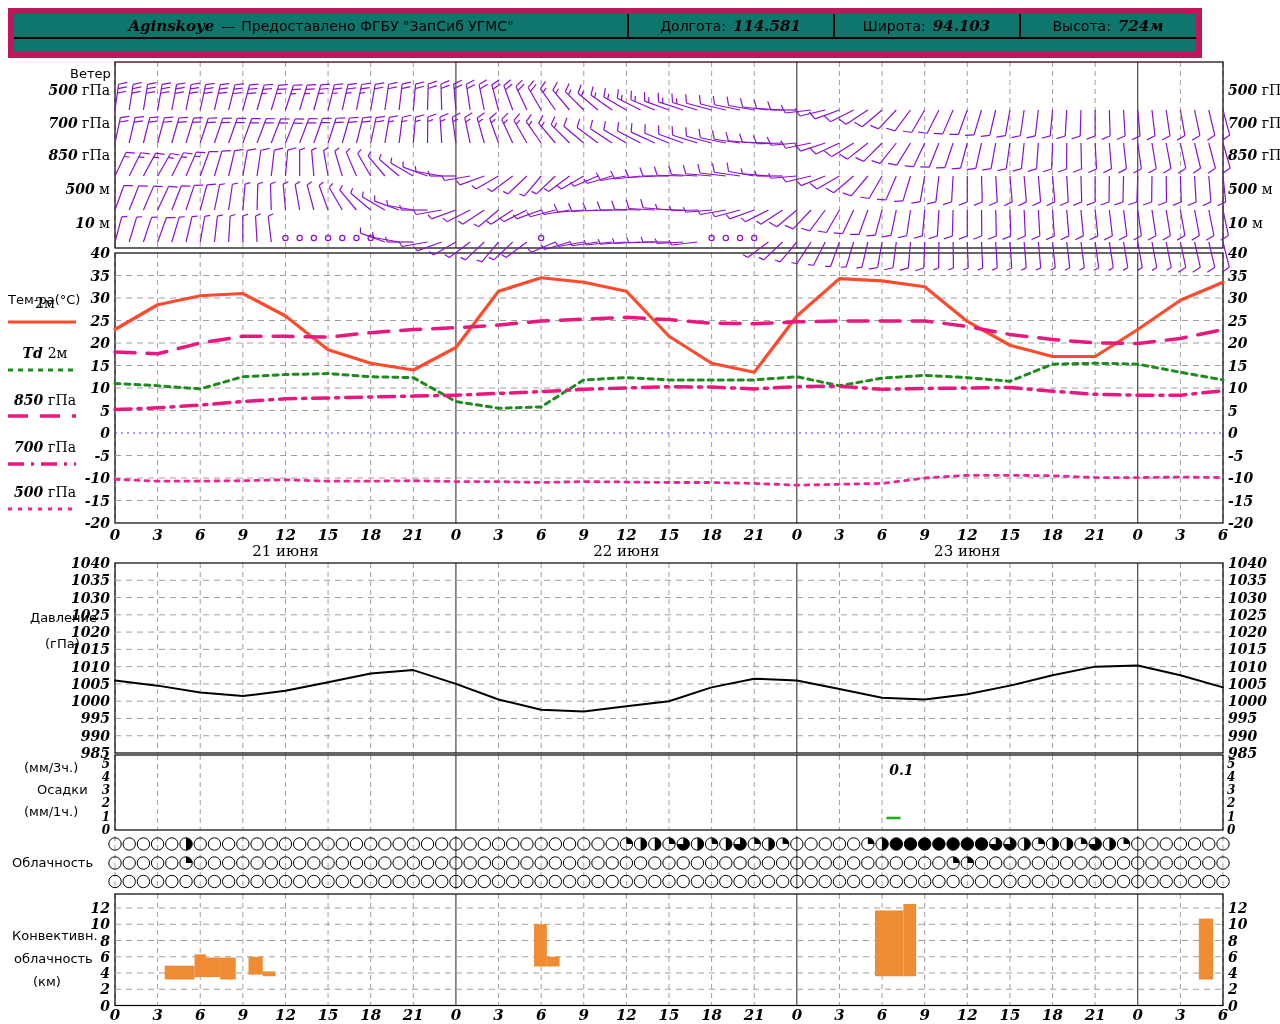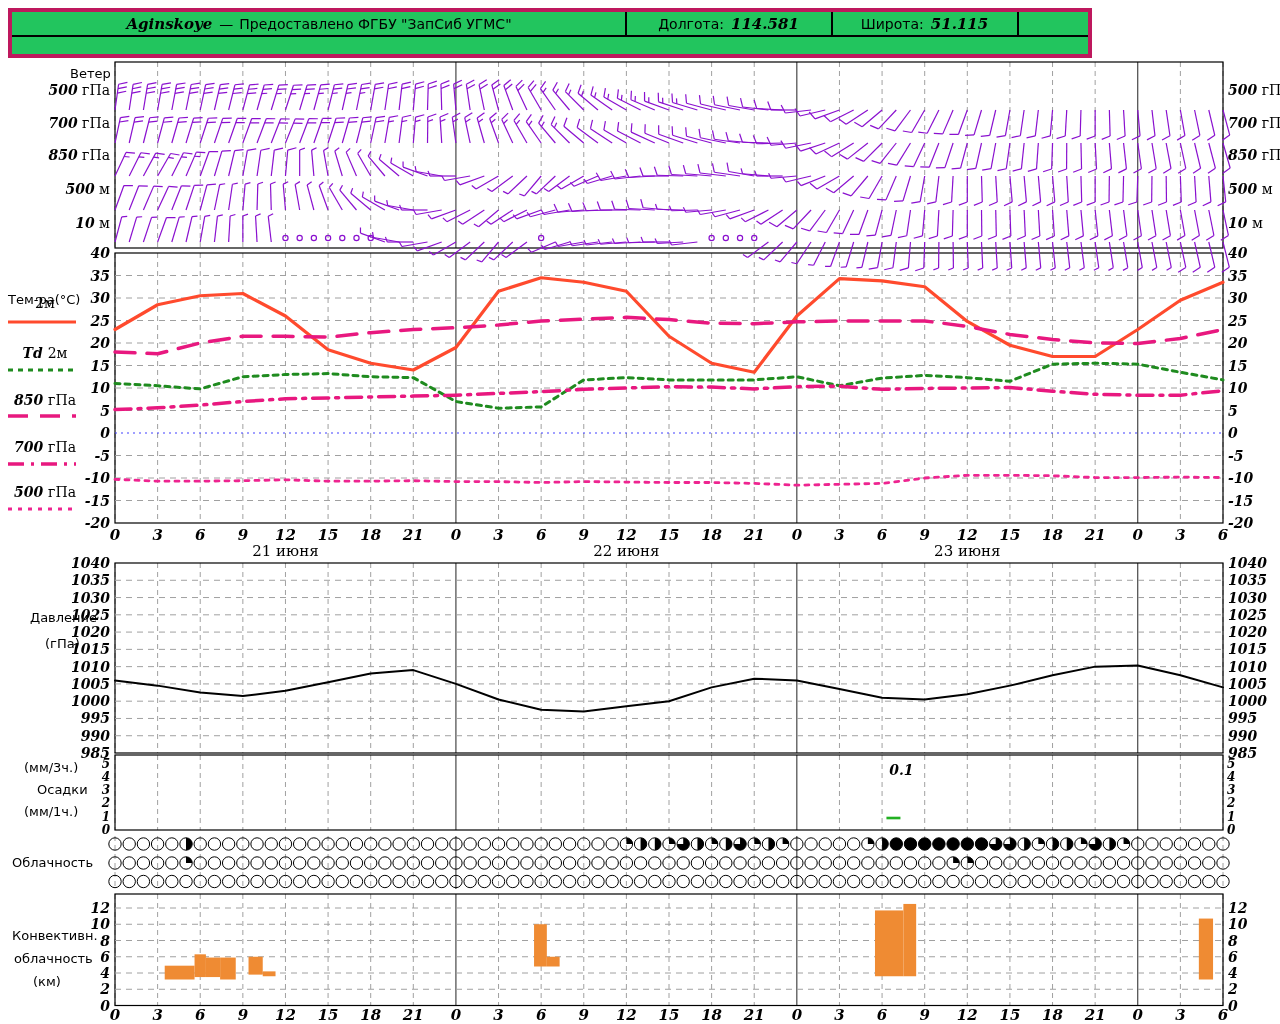--- a/index.html
+++ b/index.html
@@ -1,18 +1,18 @@
 <!DOCTYPE html>
 <html><head>
 <meta charset="utf-8">
 <style>
   html,body{margin:0;padding:0;background:#fff;width:1280px;height:1024px;overflow:hidden;}
   #wrap{position:relative;width:1280px;height:1024px;font-family:"DejaVu Serif",serif;color:#000;}
   
-  #header{position:absolute;left:8px;top:8px;width:1084px;height:50px;border:4px solid #be185d;box-sizing:border-box;background:#22c55e;}
+  #header{position:absolute;left:8px;top:8px;width:1194px;height:50px;border:6px solid #be185d;box-sizing:border-box;background:#0f766e;}
   .hrow{display:flex;height:23px;align-items:center;}
   .hrow1{border-bottom:2px solid #000;}
   .hcell{display:flex;align-items:center;justify-content:center;height:100%;box-sizing:border-box;font-size:15px;white-space:nowrap;}
   .hsep{border-right:2px solid #000;}
   .it{font-style:italic;font-weight:bold;margin:0 4px;}
   .hc{font-family:"DejaVu Sans",sans-serif;font-size:14px;margin:0 3px;}
   
   .mlabel{position:absolute;font-family:"DejaVu Sans",sans-serif;font-size:13px;white-space:nowrap;}
   svg text{font-family:"DejaVu Serif",serif;}
   .chart-abs{position:absolute;left:0;top:0;}
@@ -27,21 +27,25 @@
         <span class="it">Aginskoye</span>
         <span class="hc">—</span>
         <span class="hc">Предоставлено ФГБУ "ЗапСиб УГМС"</span>
       </div>
       <div class="hcell hsep" style="width:206px">
         <span class="hc">Долгота:</span>
         <span class="it">114.581</span>
       </div>
       <div class="hcell hsep" style="width:186px">
         <span class="hc">Широта:</span>
-        <span class="it">51.115</span>
+        <span class="it">94.103</span>
+      </div>
+      <div class="hcell" style="flex:1">
+        <span class="hc">Высота:</span>
+        <span class="it">724м</span>
       </div>
     </div>
     <div class="hrow">
     </div>
   </div>
 
   <div class="mlabel" style="left:70px;top:66px">Ветер</div>
   <div class="mlabel" style="left:8px;top:292px">Тем-ра(°C)</div>
   <div class="mlabel" style="left:30px;top:610px">Давление</div>
   <div class="mlabel" style="left:45px;top:636px">(гПа)</div>

